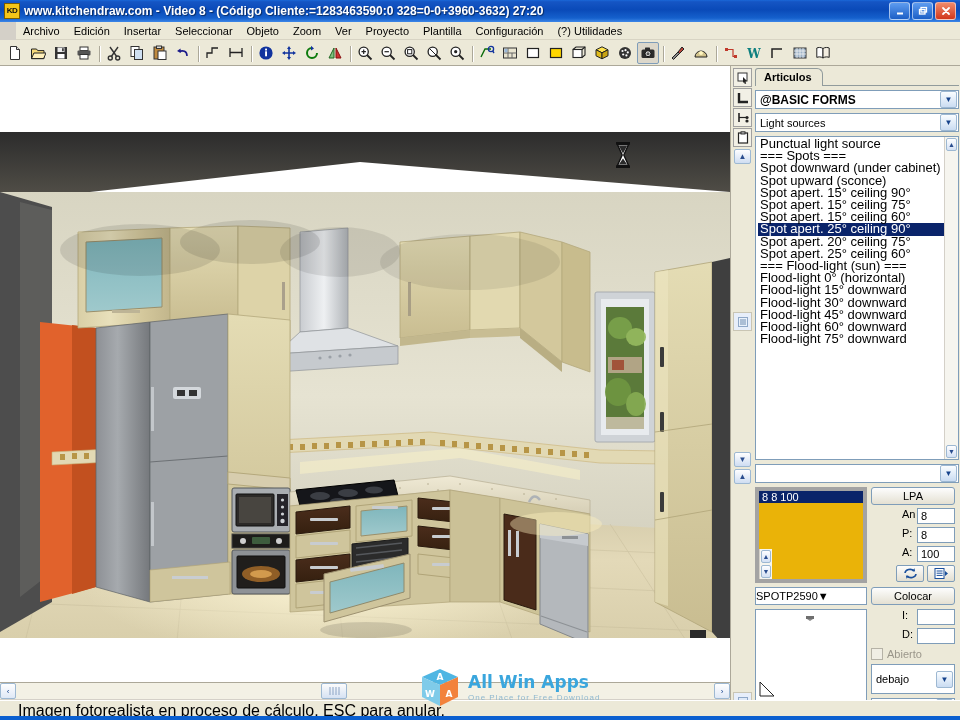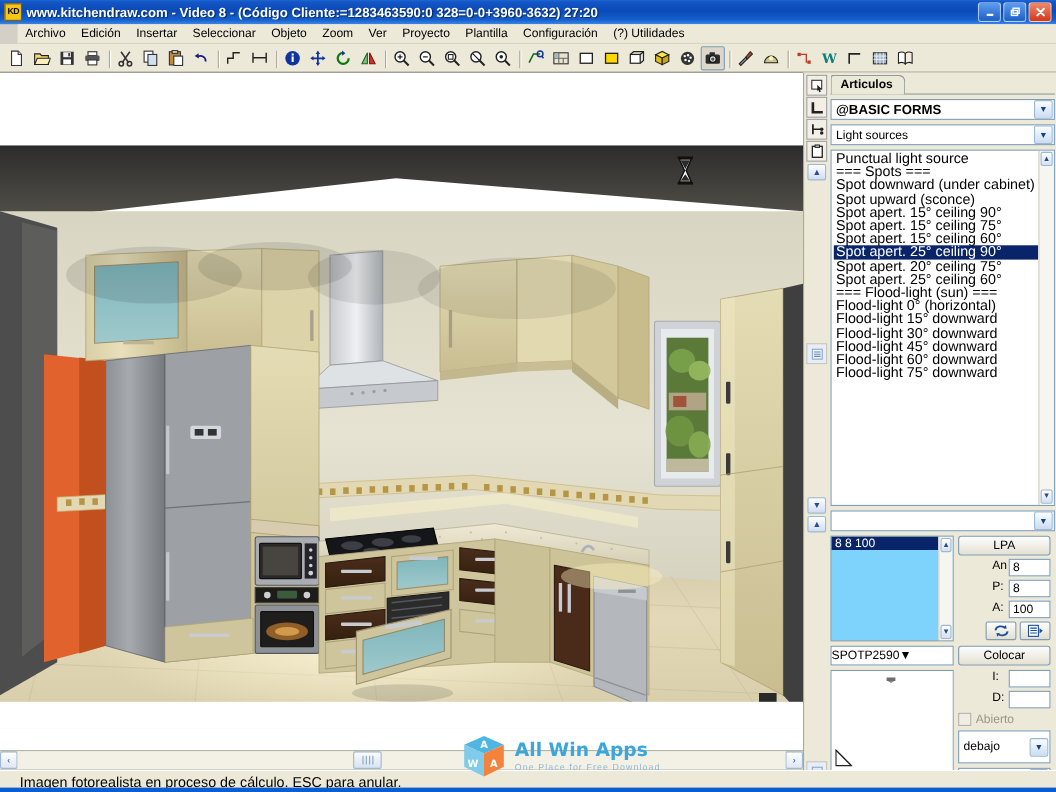--- a/index.html
+++ b/index.html
@@ -170,22 +170,22 @@
     border: 1px solid #9db8d2; border-radius: 2px; margin: 1px;
     display: flex; align-items: center; justify-content: center;
     color: #2a4d8f; font-size: 7px;
   }
 
   .combo2 { height: 19px; margin-top: 4px; }
 
   
   .midrow { display: flex; margin-top: 4px; gap: 4px; }
   .minilist {
-    width: 112px; height: 96px; background: #7dd3fc; border: 1px solid #a3a3a3;
-    display: flex; position: relative;
+    width: 112px; height: 96px; background: #eab308; border: 4px solid #a3a3a3;
+    display: flex; position: relative; flex-direction: column;
   }
   .minilist .items { flex: 1; }
   .mitem { font-size: 11px; line-height: 12px; padding: 0 3px; white-space: nowrap; }
   .mitem.sel { background: #0a246a; color: #fff; }
   .mini-scroll {
     width: 13px; background: #f6f5ef; border-left: 1px solid #d4d0c8;
     display: flex; flex-direction: column; justify-content: space-between;
   }
   .rightcol { width: 84px; }
   .btn {
@@ -226,21 +226,21 @@
   .chk { display: flex; align-items: center; margin-top: 4px; gap: 4px; }
   .chkbox { width: 12px; height: 12px; border: 1px solid #b5b2a6; background: #f0eee4; }
   .chklabel { font-size: 11px; color: #9a968a; }
 
   
   .statusbar {
     position: absolute; left: 0; top: 700px; width: 960px; height: 20px;
     background: #ece9d8; border-top: 1px solid #fff;
     display: flex; align-items: center;
   }
-  .statustext { padding-left: 18px; font-size: 13px; color: #000; }
+  .statustext { padding-left: 18px; font-size: 16px; color: #000; }
   .bluebar {
     position: absolute; left: 0; top: 716px; width: 960px; height: 4px;
     background: #0a5fd0;
   }
 
   
   .watermark {
     position: absolute; left: 418px; top: 666px; z-index: 60;
     display: flex; align-items: center; gap: 6px; pointer-events: none;
   }

